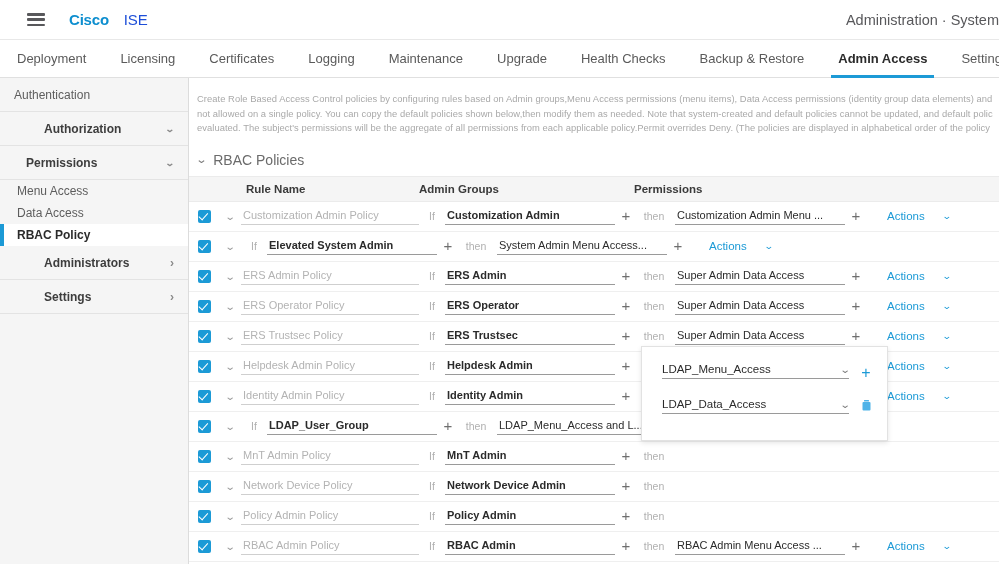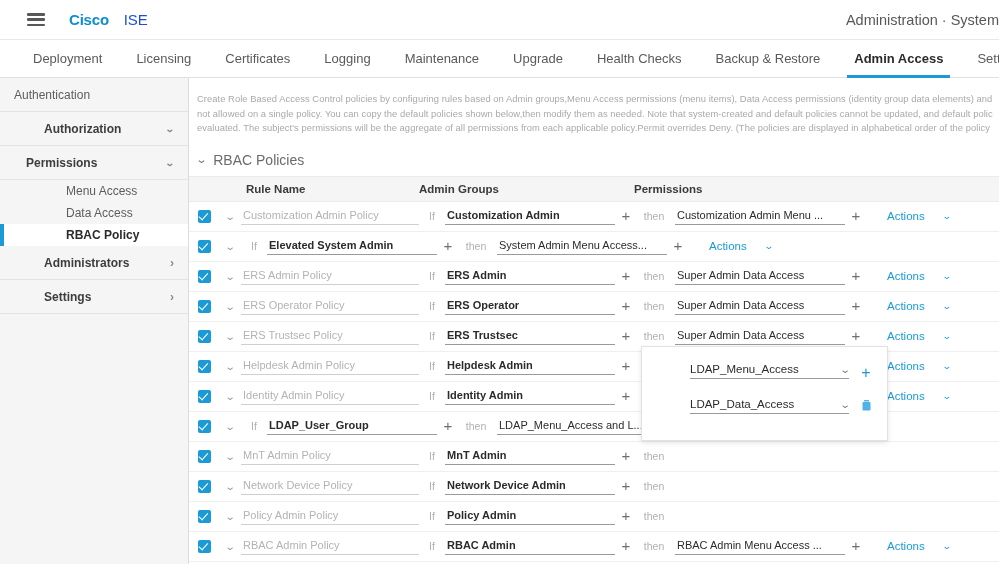--- a/index.html
+++ b/index.html
@@ -47,21 +47,21 @@
     pointer-events: none;
   }
 
   
   .tabbar {
     height: 38px;
     display: flex;
     align-items: stretch;
     background: #ffffff;
     border-bottom: 1px solid #e0e0e0;
-    padding-left: 16px;
+    padding-left: 0;
   }
   .tab {
     display: flex; align-items: center;
     padding: 0 17px;
     font-size: 13px;
     color: #5a5a5a;
     cursor: pointer;
     position: relative;
     white-space: nowrap;
   }
@@ -96,21 +96,21 @@
     border-bottom: 1px solid #e3e3e3;
     padding-left: 14px;
     padding-right: 14px;
     color: #5d5d5d;
     cursor: pointer;
     position: relative;
   }
   .side-item .lbl { flex: 1; }
   .side-item.lvl0 { padding-left: 14px; }
   .side-item.lvl1 { padding-left: 26px; font-weight: bold; color: #3d3d3d; }
-  .side-item.lvl2 { padding-left: 66px; border-bottom: none; height: 22px; }
+  .side-item.lvl2 { padding-left: 17px; border-bottom: none; height: 22px; }
   .side-item.bold { font-weight: bold; color: #3d3d3d; padding-left: 44px; }
   .side-item.active {
     background: #ffffff;
     font-weight: bold;
     color: #2b2b2b;
   }
   .side-item.active::before {
     content: "";
     position: absolute;
     left: 0; top: 0; bottom: 0;
@@ -301,21 +301,20 @@
   .perm-row {
     display: flex; align-items: flex-end; gap: 10px;
     margin-bottom: 19px;
   }
   .perm-select {
     flex: 1;
     display: flex; align-items: center;
     border-bottom: 1px solid #9a9a9a;
     padding-bottom: 3px;
     cursor: pointer;
-    margin-left: 28px;
   }
   .perm-select .pv {
     flex: 1;
     font-size: 11.5px;
     color: #2b2b2b;
   }
   .perm-select .chev { color: #7d7d7d; font-size: 10px; }
   .perm-add {
     color: #1c9ad6; font-size: 16px; line-height: 13px;
     width: 14px; text-align: center; cursor: pointer; font-weight: 300;

